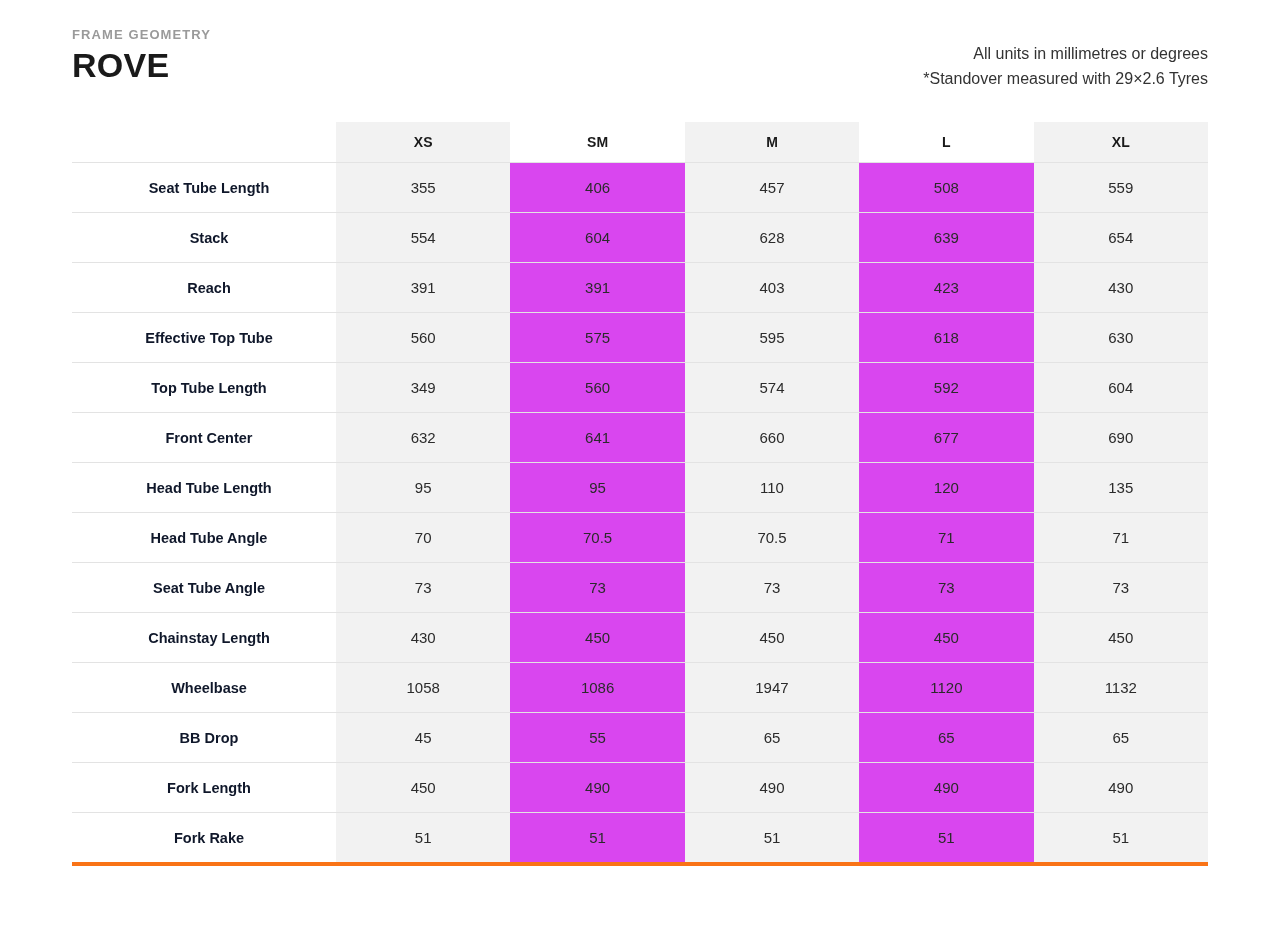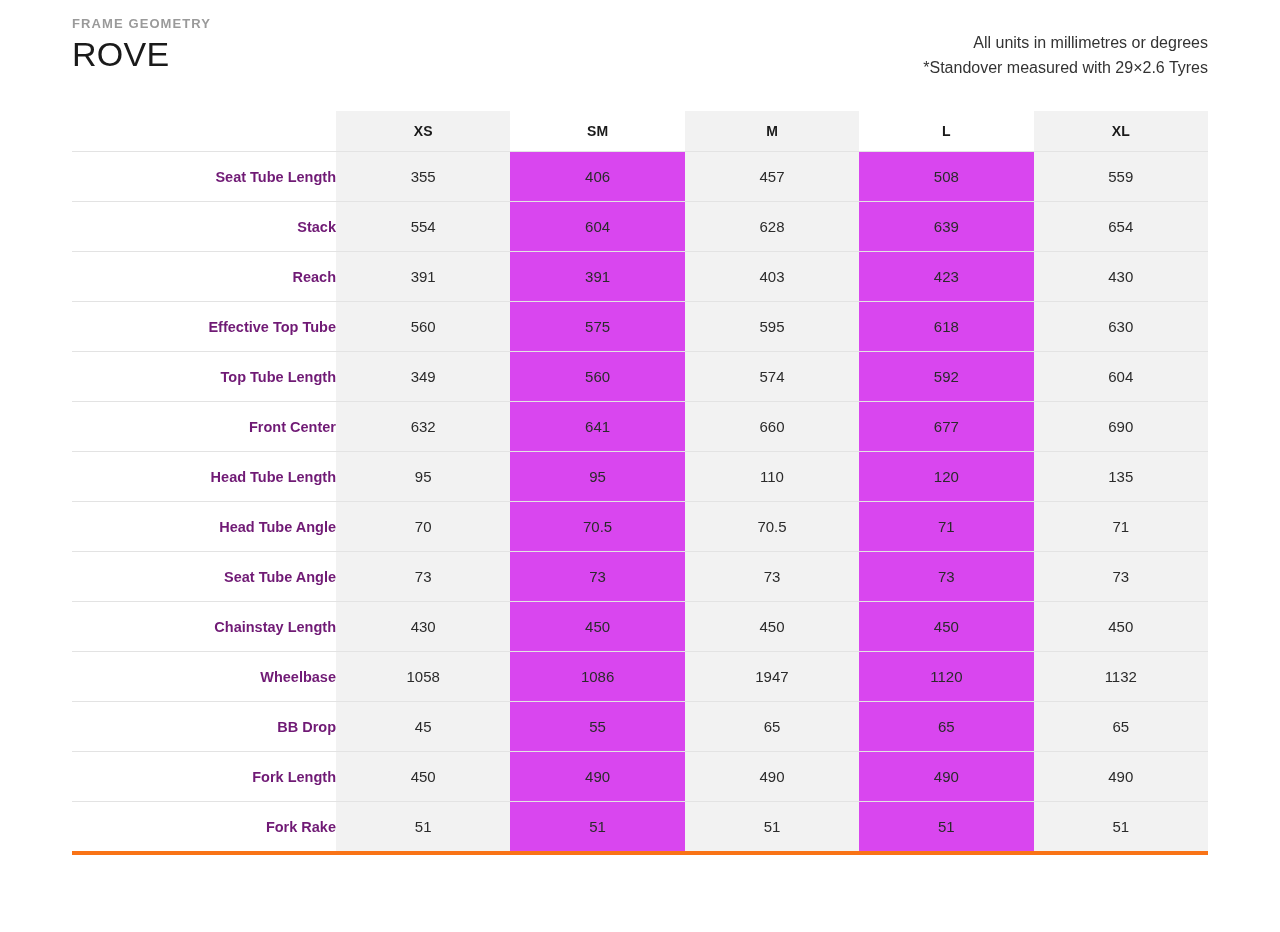--- a/index.html
+++ b/index.html
@@ -13,21 +13,21 @@
     font-family: "Liberation Sans", sans-serif;
     color: #1a1a1a;
     -webkit-font-smoothing: antialiased;
   }
 
   .page {
     position: relative;
     width: 1280px;
     height: 932px;
     box-sizing: border-box;
-    padding: 17px 72px 0 72px;
+    padding: 28px 72px 0 72px;
   }
 
   
   .header {
     display: flex;
     align-items: flex-start;
     justify-content: space-between;
     height: 72px;
   }
   .title-block {
@@ -36,21 +36,21 @@
   .eyebrow {
     font-size: 13px;
     font-weight: bold;
     letter-spacing: 1.1px;
     color: #9a9a9a;
     line-height: 1.1;
     margin: 0 0 6px 0;
   }
   .model-name {
     font-size: 34px;
-    font-weight: normal;
+    font-weight: bold;
     letter-spacing: 0.3px;
     color: #1a1a1a;
     line-height: 1.05;
     margin: 0;
   }
   .notes {
     text-align: right;
     padding-top: 14px;
   }
   .notes div {
@@ -92,25 +92,25 @@
     font-size: 15px;
     padding: 0;
     border-top: 1px solid #e3e3e3;
     text-align: center;
     color: #2b2b2b;
   }
   .geo-table tbody tr:last-child td {
     border-bottom: 4px solid #f97316;
   }
   .geo-table tbody td.row-label {
-    text-align: right;
+    text-align: center;
     padding-left: 10px;
     font-weight: bold;
     font-size: 14.5px;
-    color: #701a75;
+    color: #0f172a;
     background: #ffffff;
   }
   .geo-table tbody td.shade {
     background: #f2f2f2;
   }
   .geo-table tbody td.plain {
     background: #d946ef;
   }
 </style>
 </head>

